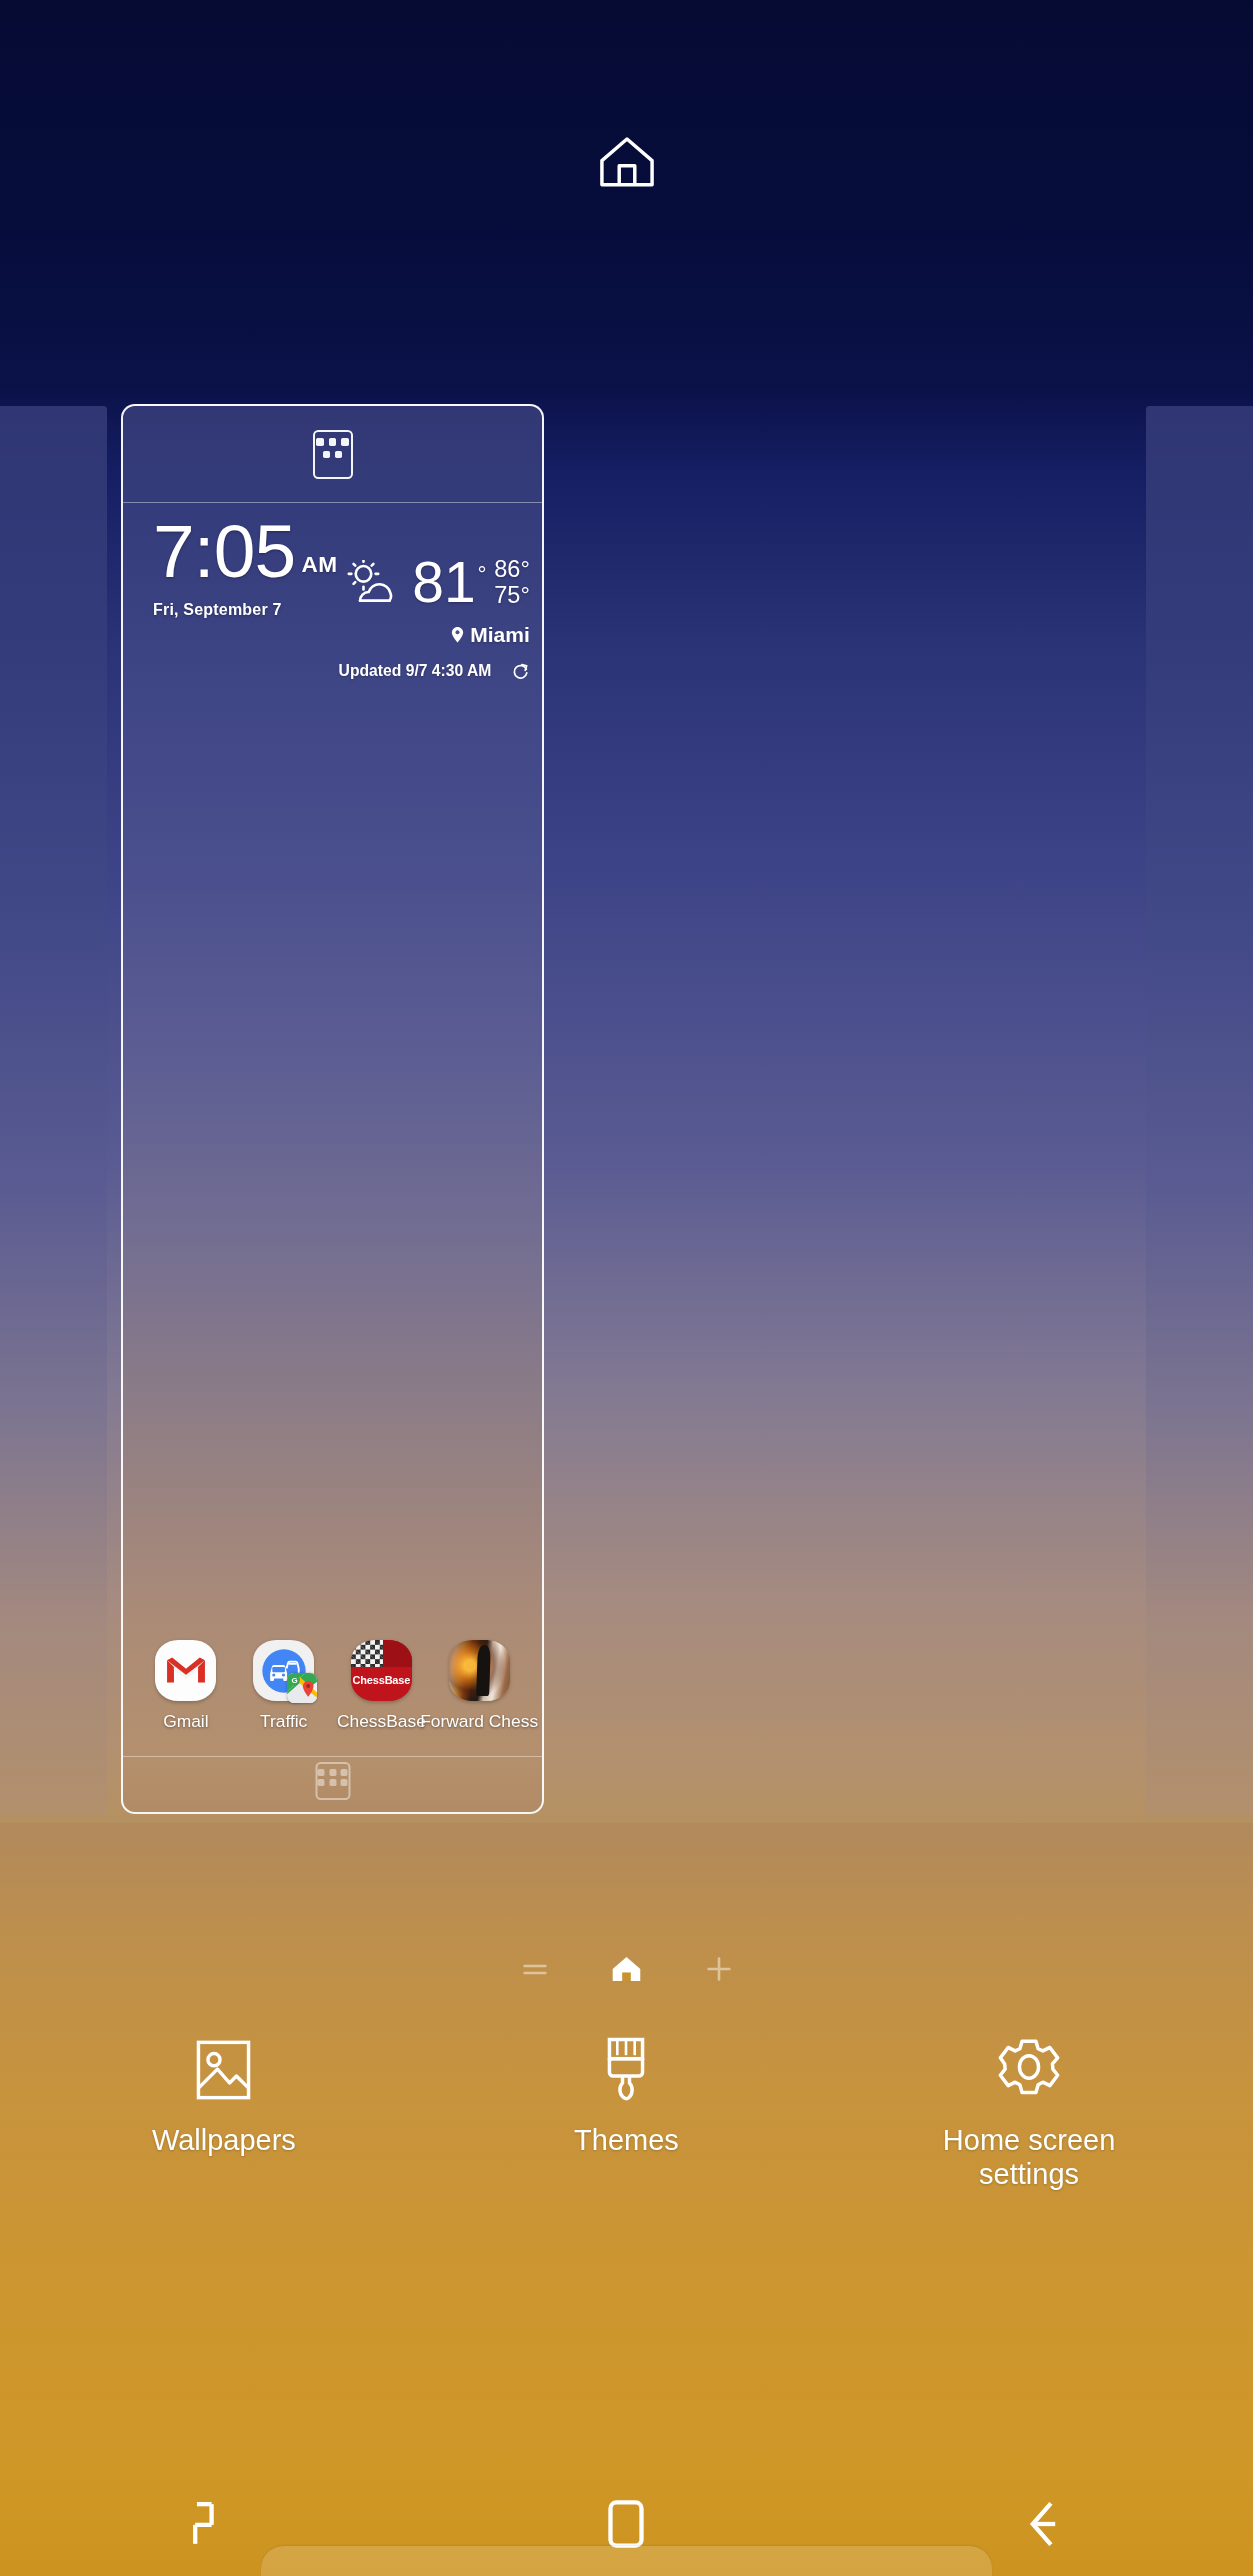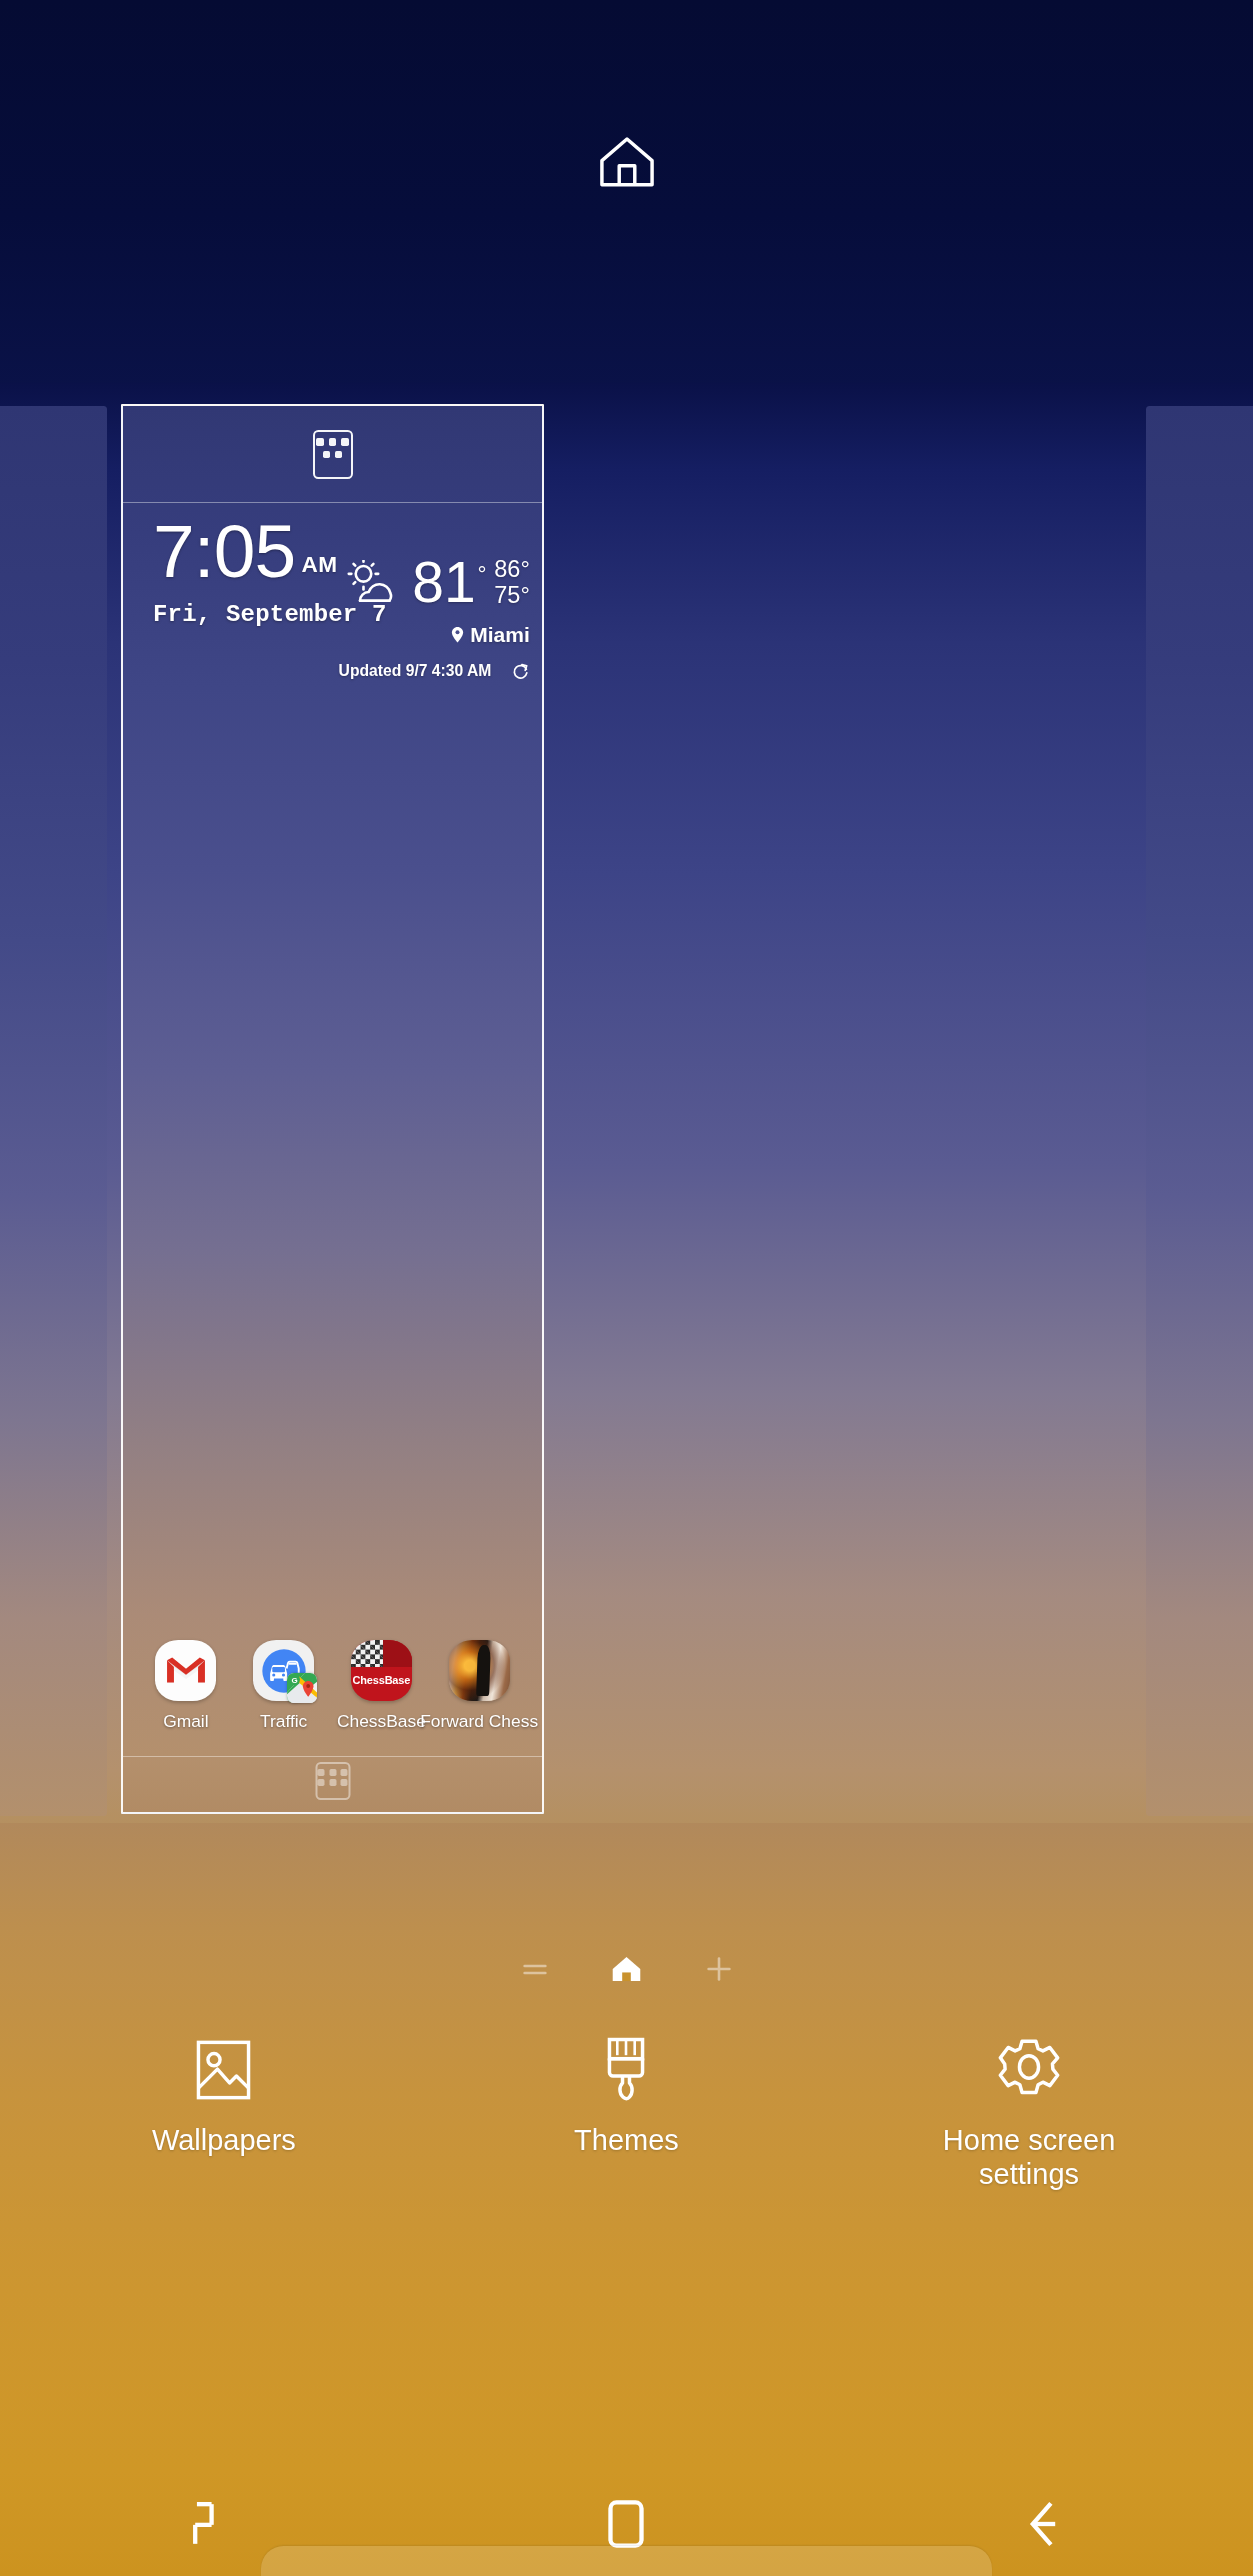--- a/index.html
+++ b/index.html
@@ -64,21 +64,21 @@
   }
   .page-preview.left  { left: -124px; width: 231px; }
   .page-preview.right { left: 1146px; width: 231px; }
 
   
   #page-frame {
     position: absolute;
     left: 121px; top: 404px;
     width: 423px; height: 1410px;
     border: 2.6px solid rgba(255,255,255,.95);
-    border-radius: 1px;
+    border-radius: 14px;
     box-sizing: border-box;
     overflow: hidden;
     background: linear-gradient(180deg,
         #313874 0%, #363d7d 9%, #3f4686 20%,
         #4a4f8d 33%, #5d5e93 47%, #756f91 60%,
         #938083 74%, #ab8b77 86%, #b4906d 96%, #b18b64 100%);
   }
   .frame-strip {
     position: absolute; left: 0; width: 100%;
     box-sizing: border-box;
@@ -141,24 +141,23 @@
   }
   .time-ampm {
     font-size: 22.6px;
     font-weight: 700;
     margin-left: 6.1px;
     margin-bottom: 5.2px;
     letter-spacing: 0.4px;
   }
   .date-line {
     margin-top: 17.4px;
-    font-size: 24px;
+    font-size: 16px;
     font-weight: 700;
     letter-spacing: 0.2px;
-    font-family: Liberation Mono, monospace;
   }
 
   #weather {
     position: absolute;
     right: 12.2px; top: 150px;
     width: 287px;
     color: #fff;
     text-align: right;
     text-shadow: 0 0.9px 2.6px rgba(0,0,0,.3);
   }

